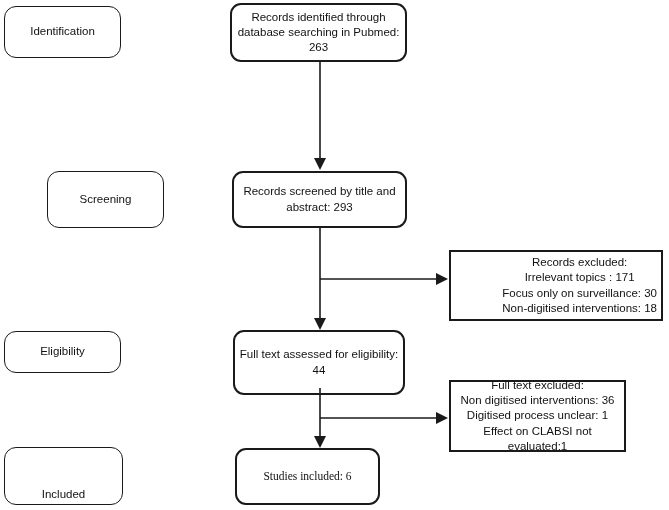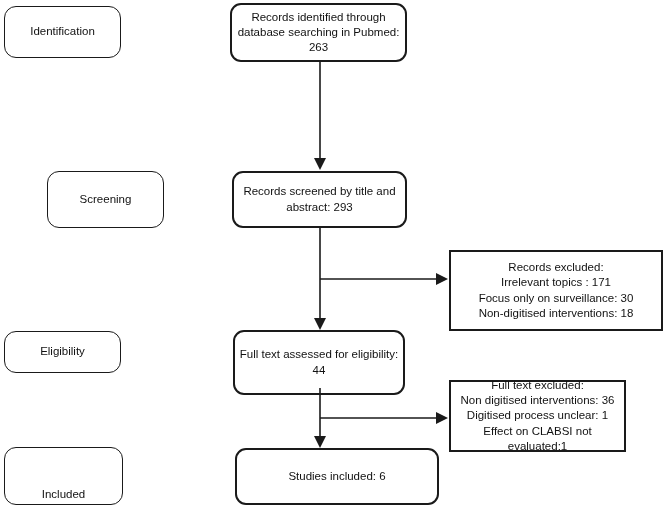--- a/index.html
+++ b/index.html
@@ -89,25 +89,25 @@
   <div class="box process" style="left:232px; top:171px; width:175px; height:57px;">
     <span class="txt">Records screened by title and
 abstract: 293</span>
   </div>
 
   <div class="box process" style="left:233px; top:330px; width:172px; height:65px;">
     <span class="txt">Full text assessed for eligibility:
 44</span>
   </div>
 
-  <div class="box process" style="left:235px; top:448px; width:204px; height:57px;">
+  <div class="box process" style="left:235px; top:448px; width:145px; height:57px;font-family:Liberation Serif, serif;">
     <span class="txt">Studies included: 6</span>
   </div>
 
-  <div class="box excluded" style="left:449px; top:250px; width:214px; height:81px;">
+  <div class="box excluded" style="left:449px; top:250px; width:214px; height:71px;justify-content:flex-end;">
     <span class="txt">Records excluded:
 Irrelevant topics : 171
 Focus only on surveillance: 30
 Non-digitised interventions: 18</span>
   </div>
 
   <div class="box excluded" style="left:449px; top:380px; width:177px; height:72px;">
     <span class="txt">Full text excluded:
 Non digitised interventions: 36
 Digitised process unclear: 1

